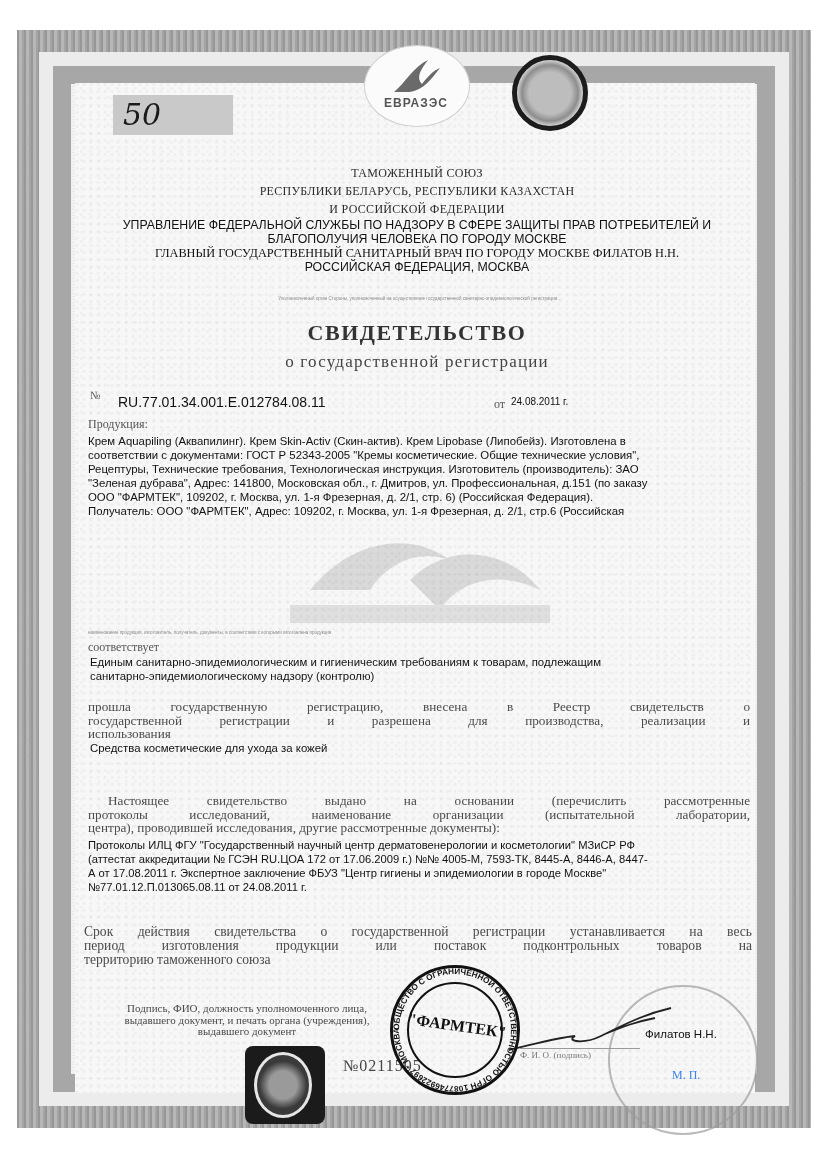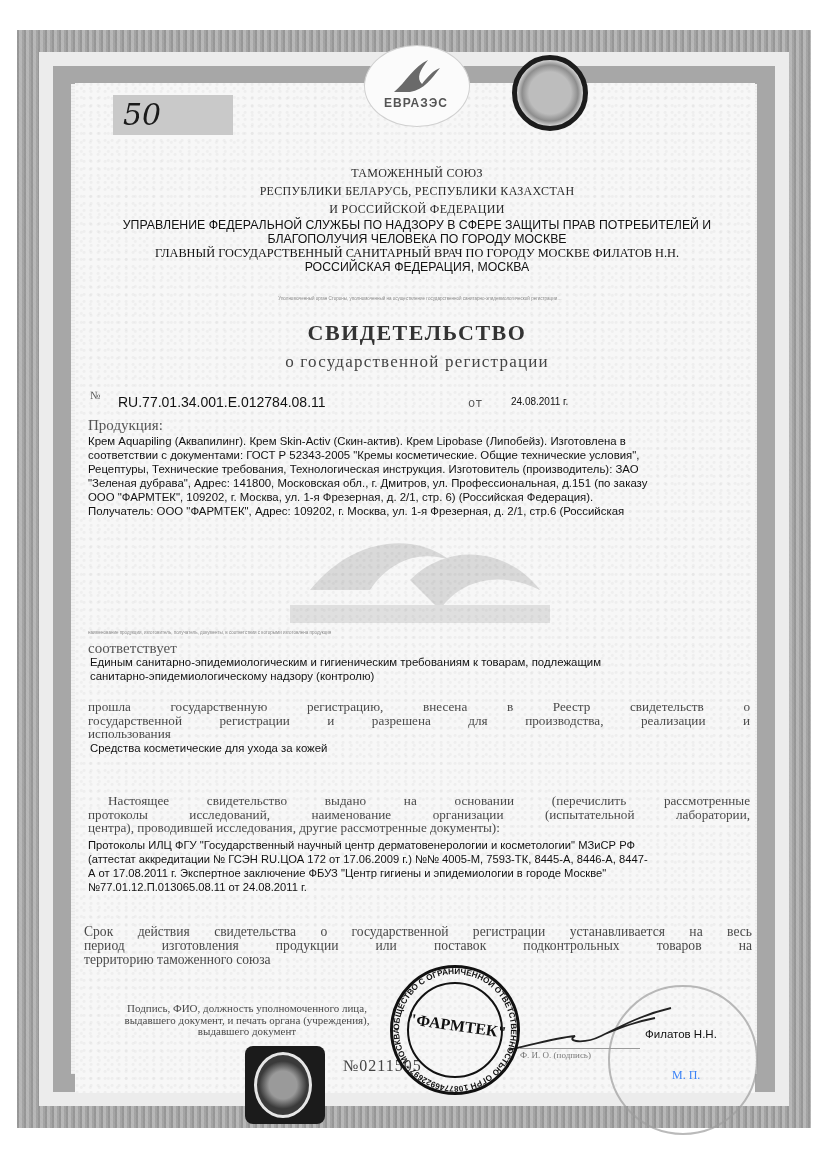--- a/index.html
+++ b/index.html
@@ -62,21 +62,21 @@
   }
 
   .hdr-serif { left: 100px; width: 634px; text-align: center; font-family: "Liberation Serif", serif; font-size: 12px; color: #2b2b2b; letter-spacing: 0.3px; line-height: 19px; }
   .hdr-sans { left: 96px; width: 642px; text-align: center; font-size: 12.3px; color: #111; line-height: 14px; }
 
   .tiny { font-size: 4.5px; color: #888; line-height: 6px; white-space: nowrap; overflow: hidden; }
 
   .title { left: 100px; width: 634px; text-align: center; font-family: "Liberation Serif", serif; font-weight: bold; font-size: 22px; color: #333; letter-spacing: 1.5px; }
   .subtitle { left: 100px; width: 634px; text-align: center; font-family: "Liberation Serif", serif; font-size: 17px; color: #444; letter-spacing: 1.2px; }
 
-  .label-serif { font-family: "Liberation Serif", serif; font-size: 15px; color: #555; }
+  .label-serif { font-family: "Liberation Serif", serif; font-size: 12px; color: #555; }
   .body-sans { font-size: 11.4px; line-height: 14px; color: #111; }
   .body-serif { font-family: "Liberation Serif", serif; font-size: 13.2px; line-height: 13.5px; color: #4a4a4a; text-align: justify; }
 
   .watermark {
     left: 270px; top: 520px; width: 300px; height: 110px; opacity: 0.18;
   }
 
   .seal {
     left: 390px; top: 965px; width: 130px; height: 130px; border-radius: 50%;
     border: 3px solid #111; box-sizing: border-box;
@@ -124,21 +124,21 @@
 <div class="abs hdr-sans" style="top:246px;font-family:Liberation Serif, serif;">ГЛАВНЫЙ ГОСУДАРСТВЕННЫЙ САНИТАРНЫЙ ВРАЧ ПО ГОРОДУ МОСКВЕ ФИЛАТОВ Н.Н.</div>
 <div class="abs hdr-sans" style="top:260px;">РОССИЙСКАЯ ФЕДЕРАЦИЯ, МОСКВА</div>
 
 <div class="abs tiny" style="left:140px; top:296px; width:560px; text-align:center;">Уполномоченный орган Стороны, уполномоченный на осуществление государственной санитарно-эпидемиологической регистрации…</div>
 
 <div class="abs title" style="top:320px;">СВИДЕТЕЛЬСТВО</div>
 <div class="abs subtitle" style="top:352px;">о государственной регистрации</div>
 
 <div class="abs label-serif" style="left:90px; top:389px; font-size:11px;">№</div>
 <div class="abs sans" style="left:118px; top:394px; font-size:14px;">RU.77.01.34.001.E.012784.08.11</div>
-<div class="abs label-serif" style="left:468px; top:397px; font-size:12px;font-family:Liberation Mono, monospace;">от</div>
+<div class="abs label-serif" style="left:494px; top:397px; font-size:12px;">от</div>
 <div class="abs sans" style="left:511px; top:396px; font-size:10px;">24.08.2011 г.</div>
 
 <div class="abs label-serif" style="left:88px; top:417px;">Продукция:</div>
 <div class="abs body-sans" style="left:88px; top:434px; width:660px;">
   <div>Крем Aquapiling (Аквапилинг). Крем Skin-Activ (Скин-актив). Крем Lipobase (Липобейз). Изготовлена в</div>
   <div>соответствии с документами: ГОСТ Р 52343-2005 "Кремы косметические. Общие технические условия",</div>
   <div>Рецептуры, Технические требования, Технологическая инструкция. Изготовитель (производитель): ЗАО</div>
   <div>"Зеленая дубрава", Адрес: 141800, Московская обл., г. Дмитров, ул. Профессиональная, д.151 (по заказу</div>
   <div>ООО "ФАРМТЕК", 109202, г. Москва, ул. 1-я Фрезерная, д. 2/1, стр. 6) (Российская Федерация).</div>
   <div>Получатель: ООО "ФАРМТЕК", Адрес: 109202, г. Москва, ул. 1-я Фрезерная, д. 2/1, стр.6 (Российская</div>

